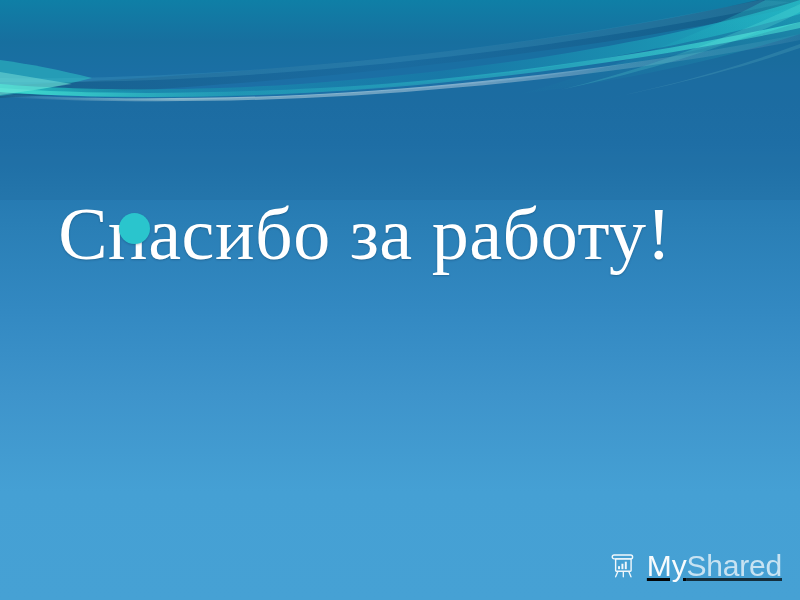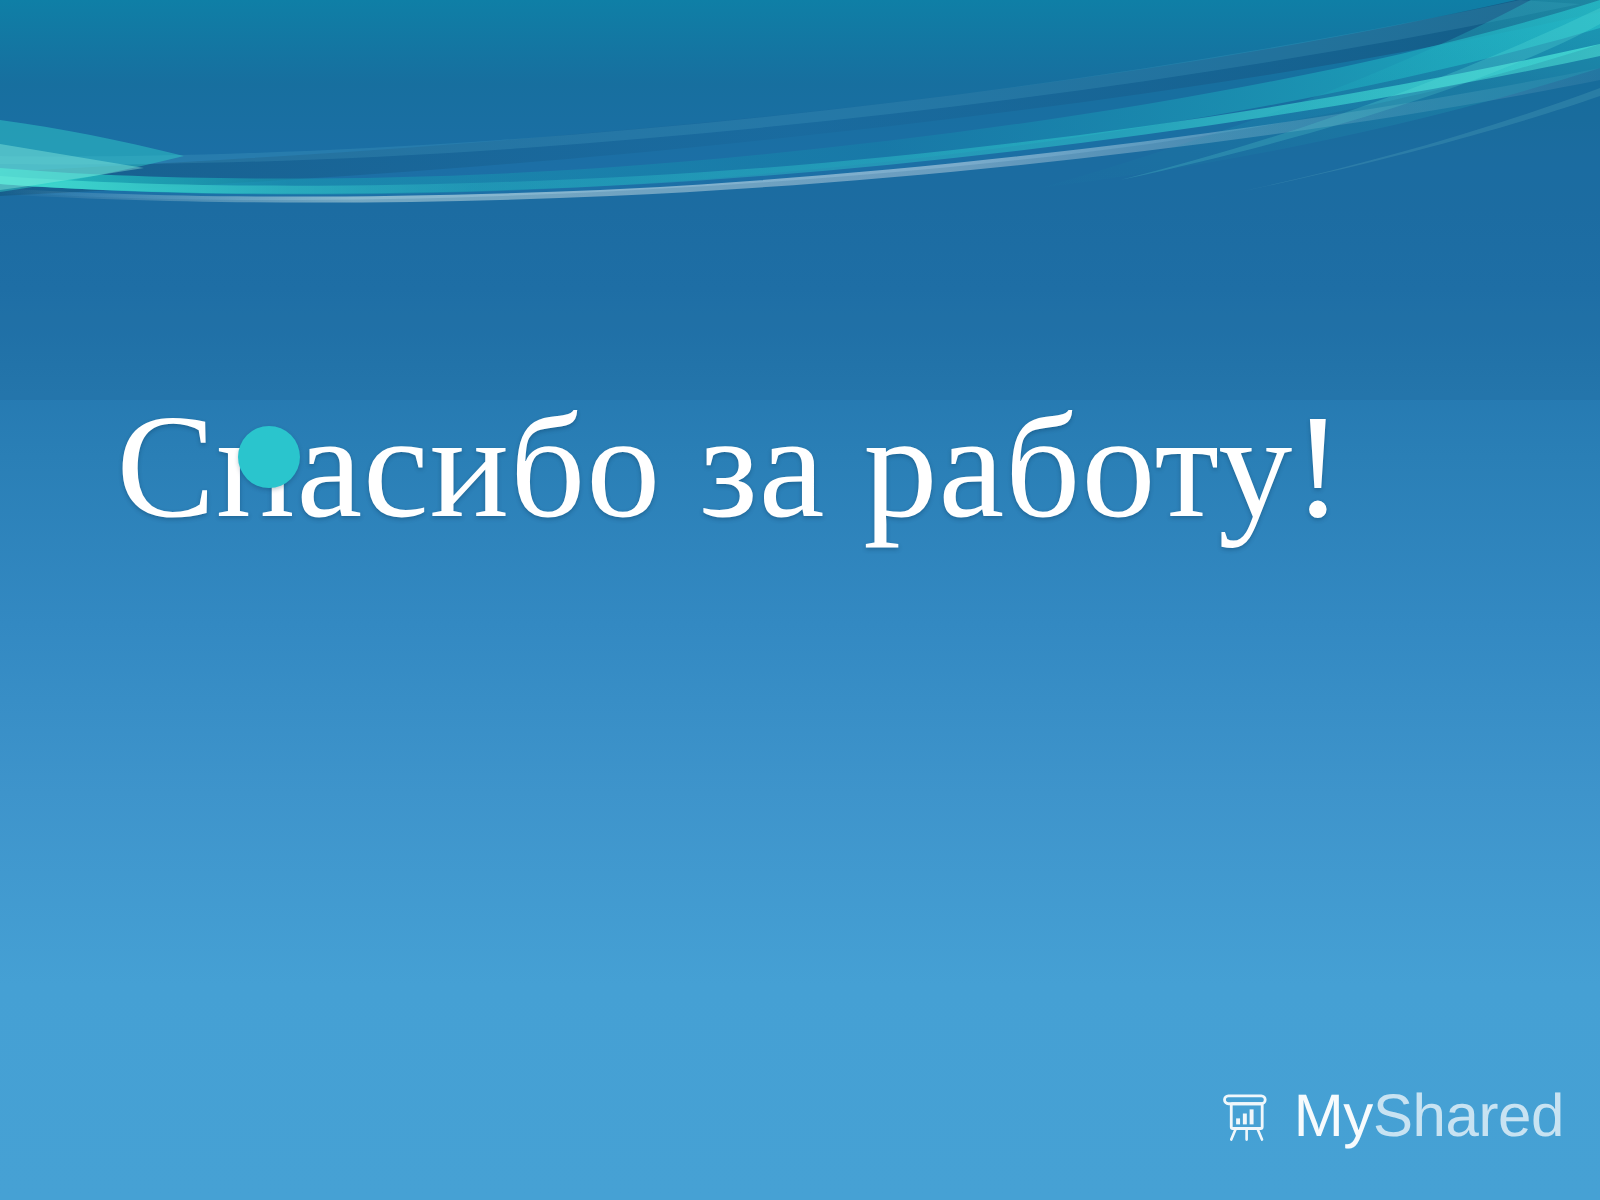--- a/index.html
+++ b/index.html
@@ -72,23 +72,24 @@
   .para-text {
     display:inline;
   }
 
   
   .watermark {
     position:absolute;
     right:18px;
     bottom:12px;
     display:flex;
-    align-items:flex-start;
+    align-items:center;
     gap:7px;
     height:44px;
+    text-decoration:underline;
   }
   .wm-icon { display:block; width:30px; height:30px; opacity:0.92; }
   .wm-text {
     font-family:"Liberation Sans", sans-serif;
     font-size:30px;
     line-height:1;
     letter-spacing:-0.2px;
     white-space:nowrap;
   }
   .wm-my     { color:#ffffff; opacity:0.96; }

